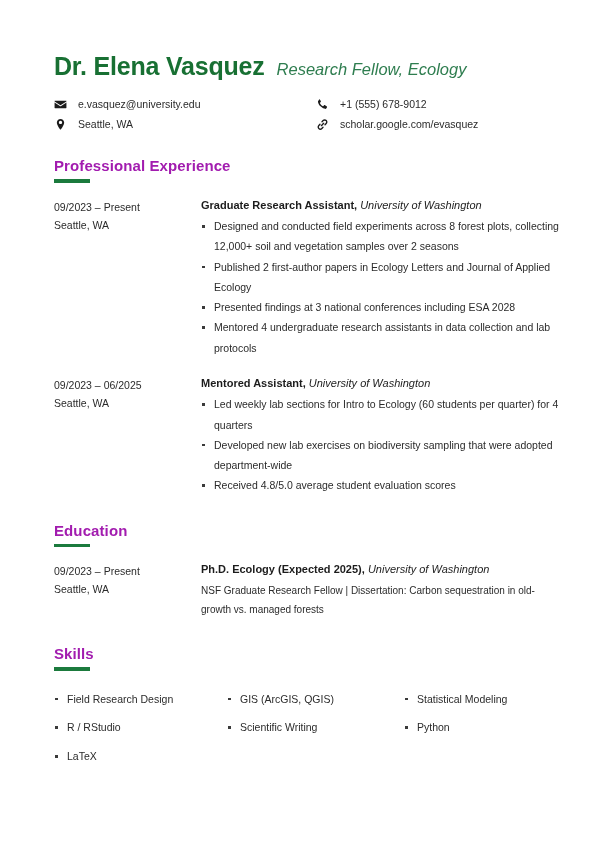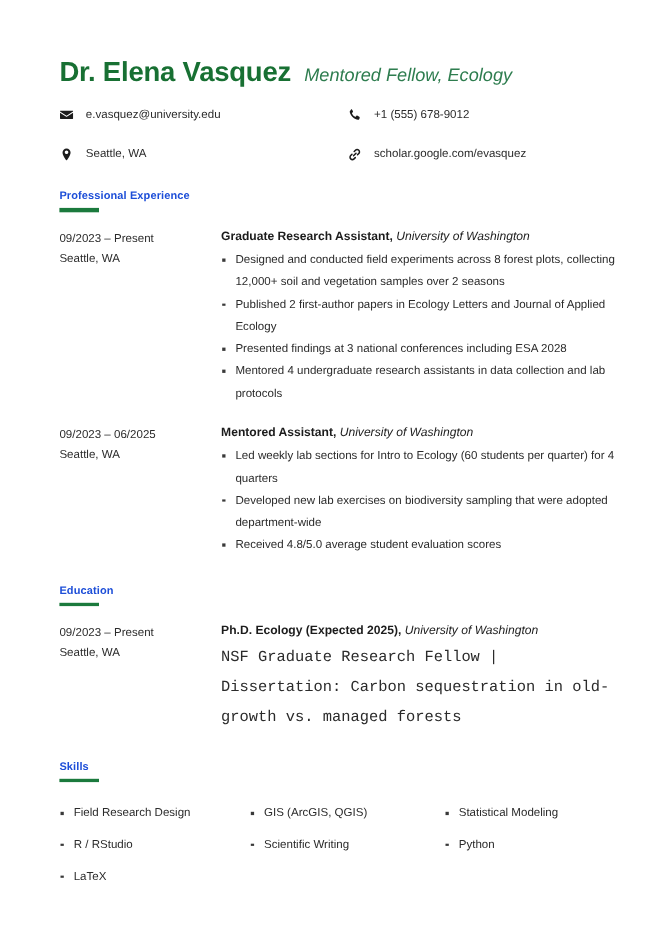--- a/index.html
+++ b/index.html
@@ -41,21 +41,21 @@
     font-size: 16.5px;
     font-style: italic;
     color: #2e7d4f;
     white-space: nowrap;
   }
 
   .contact-grid {
     margin-top: 17px;
     display: grid;
     grid-template-columns: 262px auto;
-    row-gap: 23px;
+    row-gap: 7px;
   }
   .contact-item {
     display: flex;
     align-items: center;
     gap: 11px;
     font-size: 10.5px;
     color: #2b2b2b;
     line-height: 1;
   }
   .contact-icon {
@@ -65,23 +65,23 @@
     align-items: center;
     justify-content: center;
     flex: none;
     color: #1c1c1c;
   }
   .contact-icon svg { display: block; }
 
   
   .section { margin-top: 26px; }
   .section-title {
-    font-size: 10px;
+    font-size: 15px;
     font-weight: bold;
-    color: #1d4ed8;
+    color: #a21caf;
     margin: 0 0 5px 0;
     letter-spacing: 0.1px;
   }
   .section-rule {
     width: 36px;
     height: 3.5px;
     background: #1b7a3d;
     margin-bottom: 14px;
   }
 
@@ -129,24 +129,23 @@
   .bullets li::before {
     content: "";
     position: absolute;
     left: 1px;
     top: 9px;
     width: 2.5px;
     height: 2.5px;
     background: #3a3a3a;
   }
   .entry-desc {
-    font-size: 14px;
+    font-size: 10px;
     line-height: 1.93;
     color: #2b2b2b;
-    font-family: Liberation Mono, monospace;
   }
 
   
   .skills-grid {
     display: grid;
     grid-template-columns: 173px 177px 1fr;
     grid-auto-flow: column;
     grid-template-rows: repeat(3, auto);
     row-gap: 0;
   }
@@ -169,21 +168,21 @@
   }
 </style>
 </head>
 <body>
 
 <div class="page">
 
   <div>
     <div class="header-name-row">
       <span class="name">Dr. Elena Vasquez</span>
-      <span class="tagline">Mentored Fellow, Ecology</span>
+      <span class="tagline">Research Fellow, Ecology</span>
     </div>
 
     <div class="contact-grid">
 
       <div class="contact-item">
         <span class="contact-icon">
           <svg viewBox="0 0 16 16" width="13" height="13" fill="currentColor">
             <path d="M1.2 3.4h13.6c.3 0 .5.2.5.5v.3L8 8.9.7 4.2v-.3c0-.3.2-.5.5-.5zM.7 5.5l7 4.5c.2.1.4.1.6 0l7-4.5v6.6c0 .3-.2.5-.5.5H1.2c-.3 0-.5-.2-.5-.5V5.5z"></path>
           </svg>
         </span>

